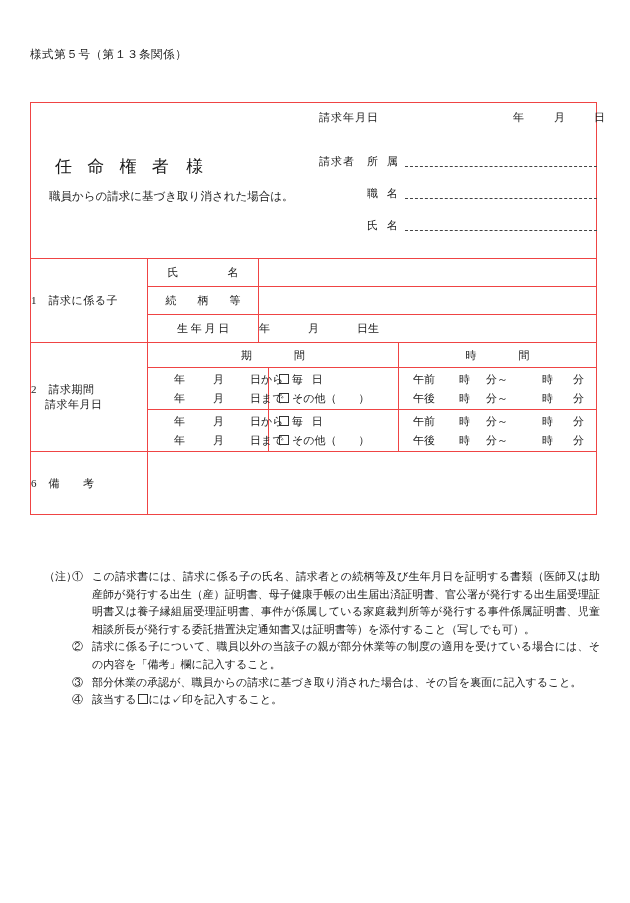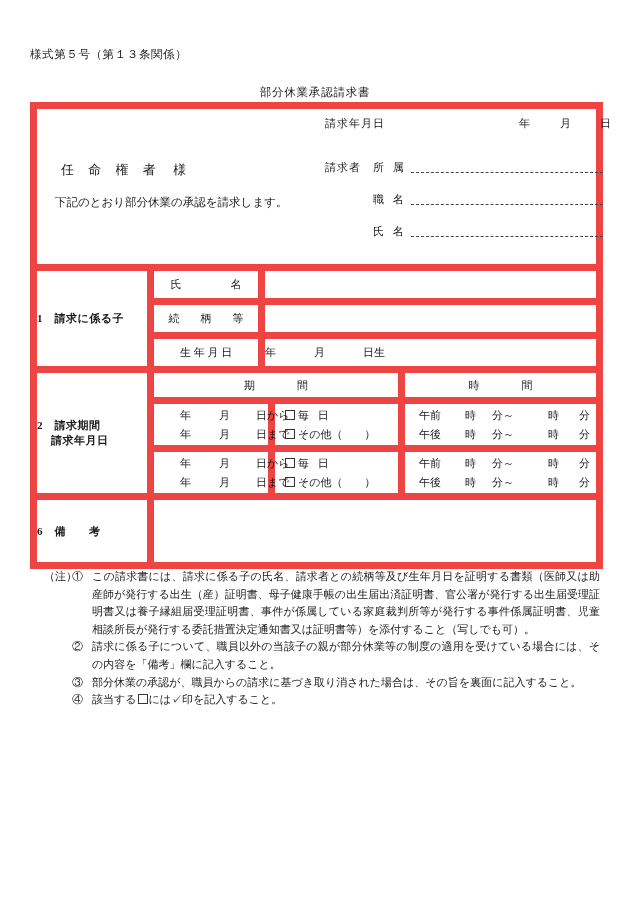--- a/index.html
+++ b/index.html
@@ -46,21 +46,21 @@
   
   .form-table {
     position: absolute;
     left: 30px;
     top: 102px;
     width: 566px;
     border-collapse: collapse;
     table-layout: fixed;
   }
   .form-table td {
-    border: 7px solid #ef4444;
+    border: 1px solid #ef4444;
     font-size: 11px;
     vertical-align: middle;
     padding: 0;
   }
 
   
   .head-cell {
     height: 155px;
     position: relative;
     padding: 0;
@@ -74,21 +74,21 @@
   }
   .req-date-label { position: absolute; left: 288px; letter-spacing: 1px; }
   .rd-y { position: absolute; left: 482px; }
   .rd-m { position: absolute; left: 523px; }
   .rd-d { position: absolute; left: 563px; }
 
   .appointer {
     position: absolute;
     left: 24px;
     top: 52px;
-    font-size: 13px;
+    font-size: 17px;
     white-space: nowrap;
   }
   .appointer .sp { letter-spacing: 5.5px; }
   .appointer .sama { margin-left: 12px; }
   .request-sentence {
     position: absolute;
     left: 18px;
     top: 86px;
     font-size: 11.5px;
     white-space: nowrap;
@@ -125,21 +125,20 @@
     width: 192px;
     border-bottom: 1px dashed #444;
   }
 
   
   .sec-label {
     width: 117px;
     font-size: 11px;
     padding-left: 12px;
     letter-spacing: 0.5px;
-    font-weight: bold;
   }
   .sec-label .ln2 { display: block; padding-left: 14px; }
 
   .sub-label {
     width: 111px;
     text-align: center;
     font-size: 11px;
   }
   .sub-label .w3 { letter-spacing: 9px; padding-left: 9px; }
   .sub-label .w4 { letter-spacing: 5px; padding-left: 5px; }
@@ -253,21 +252,20 @@
     margin: 0 1px;
   }
 </style>
 </head>
 <body>
 
 <div class="page">
 
   <div class="form-number">様式第５号（第１３条関係）</div>
 
-  <div class="doc-title">部分休業承認請求書</div>
 
   <table class="form-table">
     <colgroup>
       <col style="width:117px">
       <col style="width:111px">
       <col style="width:10px">
       <col style="width:130px">
       <col style="width:198px">
     </colgroup>
 
@@ -279,21 +277,21 @@
           <span class="req-date-label">請求年月日</span>
           <span class="rd-y">年</span>
           <span class="rd-m">月</span>
           <span class="rd-d">日</span>
         </div>
 
         <div class="appointer">
           <span class="sp">任 命 権 者</span><span class="sama">様</span>
         </div>
 
-        <div class="request-sentence">下記のとおり部分休業の承認を請求します。</div>
+        <div class="request-sentence">職員からの請求に基づき取り消された場合は。</div>
 
         <div class="applicant-block">
           <div class="applicant-row">
             <span class="applicant-word">請求者</span>
             <span class="applicant-key">所 属</span>
             <span class="dash-line"></span>
           </div>
           <div class="applicant-row">
             <span class="applicant-key">職 名</span>
             <span class="dash-line"></span>

